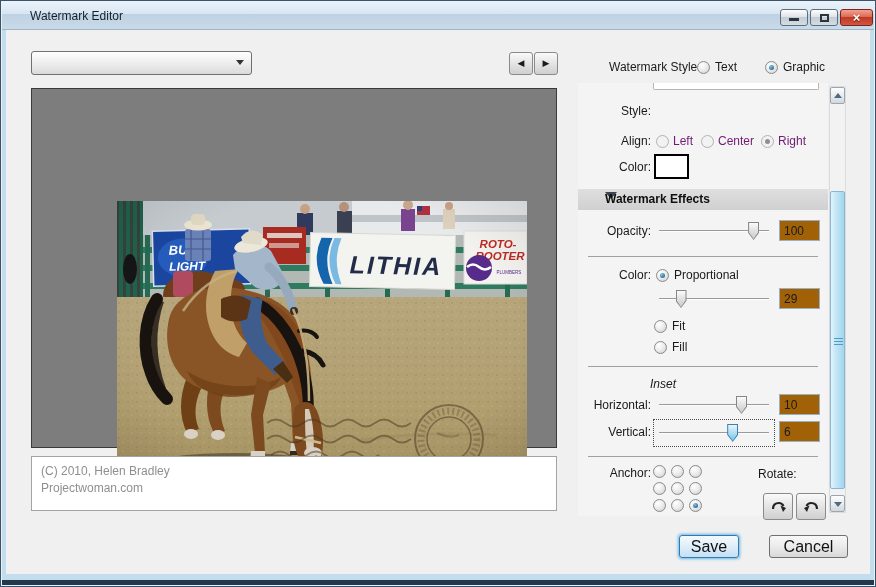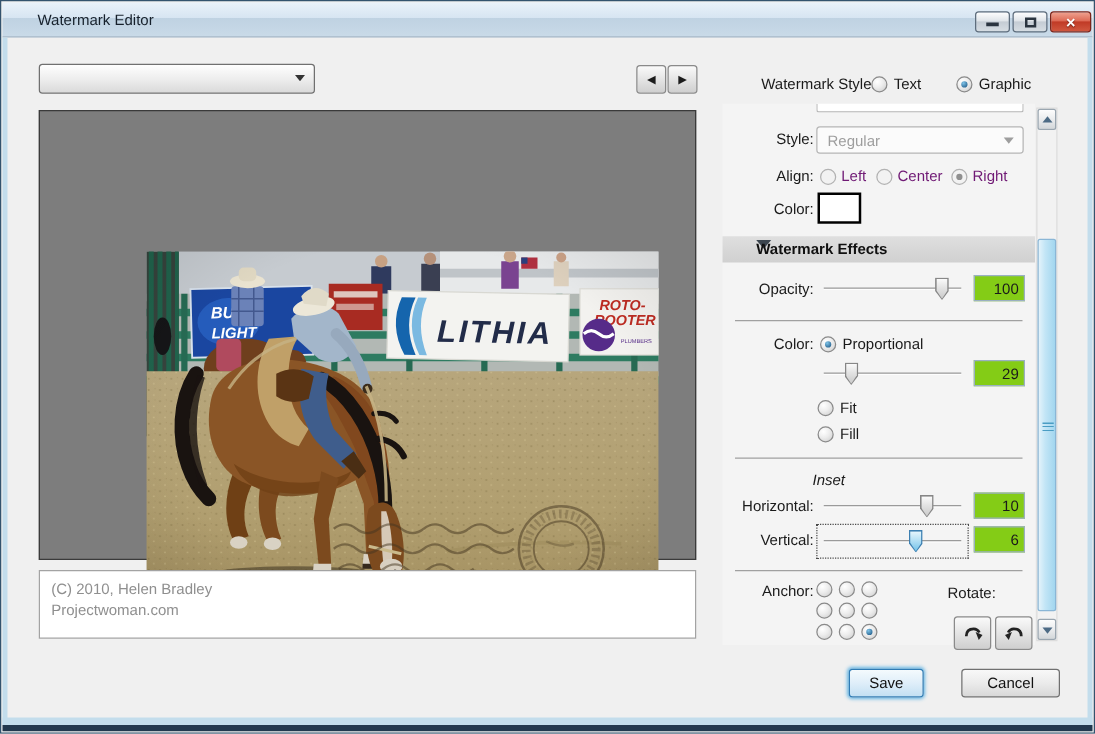--- a/index.html
+++ b/index.html
@@ -71,22 +71,22 @@
   .divider{position:absolute;left:587px;width:230px;height:1px;background:#a0a0a0;}
   .slider{position:absolute;width:110px;height:18px;}
   .track{position:absolute;left:0;right:0;top:8px;height:1px;background:#9a9a9a;box-shadow:0 1px 0 #fdfdfd;}
   .thumb{position:absolute;top:0;width:11px;height:18px;background:#868686;
     clip-path:polygon(0 0,100% 0,100% 60%,50% 100%,0 60%);}
   .thumb i{position:absolute;left:1px;top:1px;right:1px;bottom:1px;display:block;
     clip-path:polygon(0 0,100% 0,100% 58%,50% 100%,0 58%);
     background:linear-gradient(#fbfbfb,#e3e3e3 45%,#cacaca);}
   .thumb.blue{background:#3c7fb1;}
   .thumb.blue i{background:linear-gradient(#e7f6fd,#b5e0f5 45%,#72c2e9);}
-  .numbox{position:absolute;width:41px;height:21px;border:1px solid #9ab0c2;background:#84cc16;
-    font-family:"Liberation Sans",sans-serif;font-size:12px;color:#1a1a1a;text-align:right;padding:0 4px;}
+  .numbox{position:absolute;width:41px;height:21px;border:1px solid #9ab0c2;background:#a16207;
+    font-family:"Liberation Sans",sans-serif;font-size:12px;color:#1a1a1a;padding:0 4px;}
   #vfocus{position:absolute;left:652px;top:418px;width:122px;height:28px;border:1px dotted #4a4a4a;}
   
   .anchor-radio{position:absolute;width:13px;height:13px;}
   
   .rotbtn{position:absolute;width:30px;height:27px;border:1px solid #8a8a8a;border-radius:3px;
     background:linear-gradient(#fafafa,#e2e2e2 55%,#cfcfcf);}
   .rotbtn svg{position:absolute;left:6px;top:6px;}
   
   #sb{position:absolute;left:828px;top:85px;width:17px;height:427px;background:#f2f2f2;border:1px solid #dcdcdc;}
   .sb-btn{position:absolute;left:0px;width:15px;height:17px;border:1px solid #9aa6b0;border-radius:2px;
@@ -94,21 +94,21 @@
   .sb-btn .tri-up{position:absolute;left:3px;top:5px;width:0;height:0;
     border-left:4px solid transparent;border-right:4px solid transparent;border-bottom:5px solid #4d6b85;}
   .sb-btn .tri-dn{position:absolute;left:3px;top:6px;width:0;height:0;
     border-left:4px solid transparent;border-right:4px solid transparent;border-top:5px solid #4d6b85;}
   #sb-thumb{position:absolute;left:0px;top:104px;width:15px;height:298px;border:1px solid #8ab6d6;border-radius:2px;
     background:linear-gradient(90deg,#e3f3fb,#c2e5f6 40%,#a2d6ef);}
   #sb-grip{position:absolute;left:3px;top:146px;width:9px;height:8px;
     background:repeating-linear-gradient(#4a9dc4 0 1px,transparent 1px 3px);}
   
   .btn{position:absolute;height:23px;border:1px solid #707070;border-radius:3px;
-    background:linear-gradient(#f8f8f8,#ebebeb 50%,#d8d8d8);font-size:12px;color:#111;
+    background:linear-gradient(#f8f8f8,#ebebeb 50%,#d8d8d8);font-size:16px;color:#111;
     text-align:center;line-height:21px;}
   #save-btn{left:678px;top:534px;width:60px;border-color:#2f7cb5;
     box-shadow:0 0 3px 1px #66b6e4;background:linear-gradient(#f4fafd,#dfeef9 50%,#c3e0f3);}
   #cancel-btn{left:768px;top:534px;width:79px;}
 </style>
 </head>
 <body>
 
 <div id="win">
 
@@ -304,24 +304,20 @@
 
   <div id="caption">
     <div>(C) 2010, Helen Bradley</div>
     <div>Projectwoman.com</div>
   </div>
 
   <div id="panel-bg"></div>
   <div id="clip-combo"></div>
 
   <span class="plabel dis-t" style="top:103px;">Style:</span>
-  <div class="combo dis" id="style-combo">
-    <span class="ctext">Regular</span>
-    <span class="carrow"></span>
-  </div>
 
   <span class="plabel dis-t" style="top:133px;">Align:</span>
   <span class="radio dis" style="left:655px;top:134px;"></span>
   <span class="lbl dis-t" style="left:672px;top:133px;">Left</span>
   <span class="radio dis" style="left:700px;top:134px;"></span>
   <span class="lbl dis-t" style="left:717px;top:133px;">Center</span>
   <span class="radio dis sel" style="left:760px;top:134px;"></span>
   <span class="lbl dis-t" style="left:777px;top:133px;">Right</span>
 
   <span class="plabel dis-t" style="top:159px;">Color:</span>

